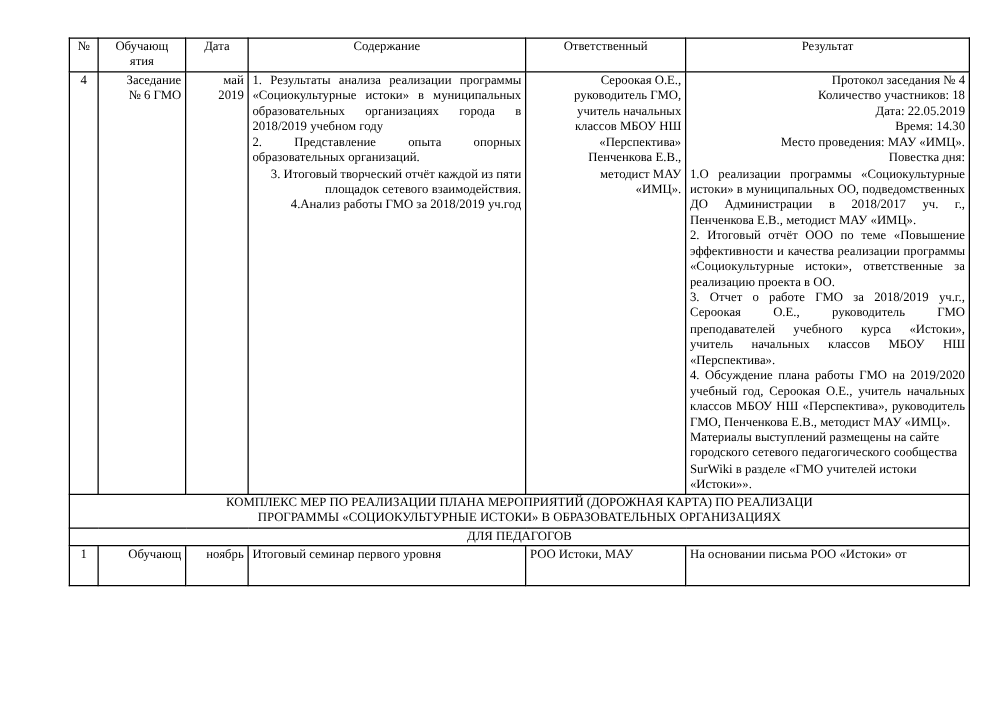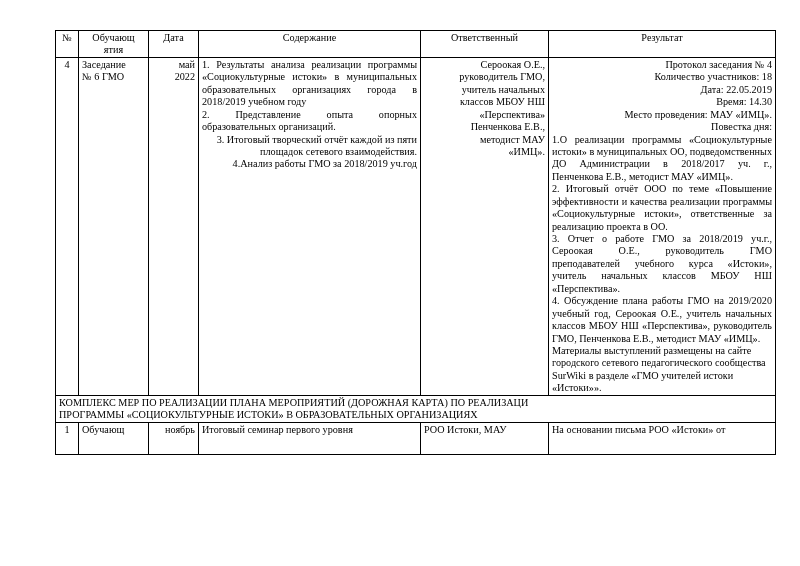--- a/index.html
+++ b/index.html
@@ -44,36 +44,37 @@
   }
   
   col.c-num      { width: 23px; }
   col.c-event    { width: 70px; }
   col.c-date     { width: 50px; }
   col.c-content  { width: 222px; }
   col.c-resp     { width: 128px; }
   col.c-result   { width: 227px; }
 
   td.num   { text-align: center; }
-  td.event { text-align: left; }
+  td.event { text-align: right; }
   td.date  { text-align: right; }
   td.content { text-align: justify; text-justify: inter-word; }
   td.resp  { text-align: left; }
   td.result { text-align: justify; text-justify: inter-word; }
 
   td.content p, td.result p, td.resp p {
     margin: 0;
     text-align: justify;
     text-justify: inter-word;
   }
   td.content p:last-child,
   td.result p:last-child { text-align: left; }
   td.content p.nojust, td.result p.nojust, td.resp p { text-align: right; }
 
   .banner-cell {
+    text-align: center;
     font-weight: bold;
     font-size: 11.2px;
     line-height: 1.25;
     padding: 4px 6px 3px 6px;
     vertical-align: middle;
   }
   .banner-sub {
     text-align: center;
     font-weight: normal;
     font-size: 10.8px;
@@ -110,21 +111,21 @@
     </thead>
     <tbody>
       <tr>
         <td class="num">4</td>
         <td class="event">
           <span>Заседание</span><br>
           <span>№ 6 ГМО</span>
         </td>
         <td class="date">
           <span>май</span><br>
-          <span>2022</span>
+          <span>2019</span>
         </td>
         <td class="content">
           <p>1. Результаты анализа реализации программы «Социокультурные истоки» в муниципальных образовательных организациях города в 2018/2019 учебном году</p>
           <p>2. Представление опыта опорных образовательных организаций.</p>
           <p class="nojust">3. Итоговый творческий отчёт каждой из пяти площадок сетевого взаимодействия.</p>
           <p class="nojust">4.Анализ работы ГМО за 2018/2019 уч.год</p>
         </td>
         <td class="resp">
           <p>Сероокая О.Е.,</p>
           <p>руководитель ГМО,</p>
@@ -150,20 +151,23 @@
         </td>
       </tr>
 
       <tr>
         <td class="banner-cell" colspan="6">
           <span>КОМПЛЕКС МЕР ПО РЕАЛИЗАЦИИ ПЛАНА МЕРОПРИЯТИЙ (ДОРОЖНАЯ КАРТА) ПО РЕАЛИЗАЦИ</span><br>
           <span>ПРОГРАММЫ «СОЦИОКУЛЬТУРНЫЕ ИСТОКИ» В ОБРАЗОВАТЕЛЬНЫХ ОРГАНИЗАЦИЯХ</span>
         </td>
       </tr>
 
+      <tr>
+        <td class="banner-sub" colspan="6">ДЛЯ ПЕДАГОГОВ</td>
+      </tr>
 
       <tr class="cut-row">
         <td class="num">1</td>
         <td class="event">Обучающ</td>
         <td class="date">ноябрь</td>
         <td class="content">Итоговый семинар первого уровня</td>
         <td class="resp">РОО Истоки, МАУ</td>
         <td class="result">На основании письма РОО «Истоки» от</td>
       </tr>
     </tbody>

